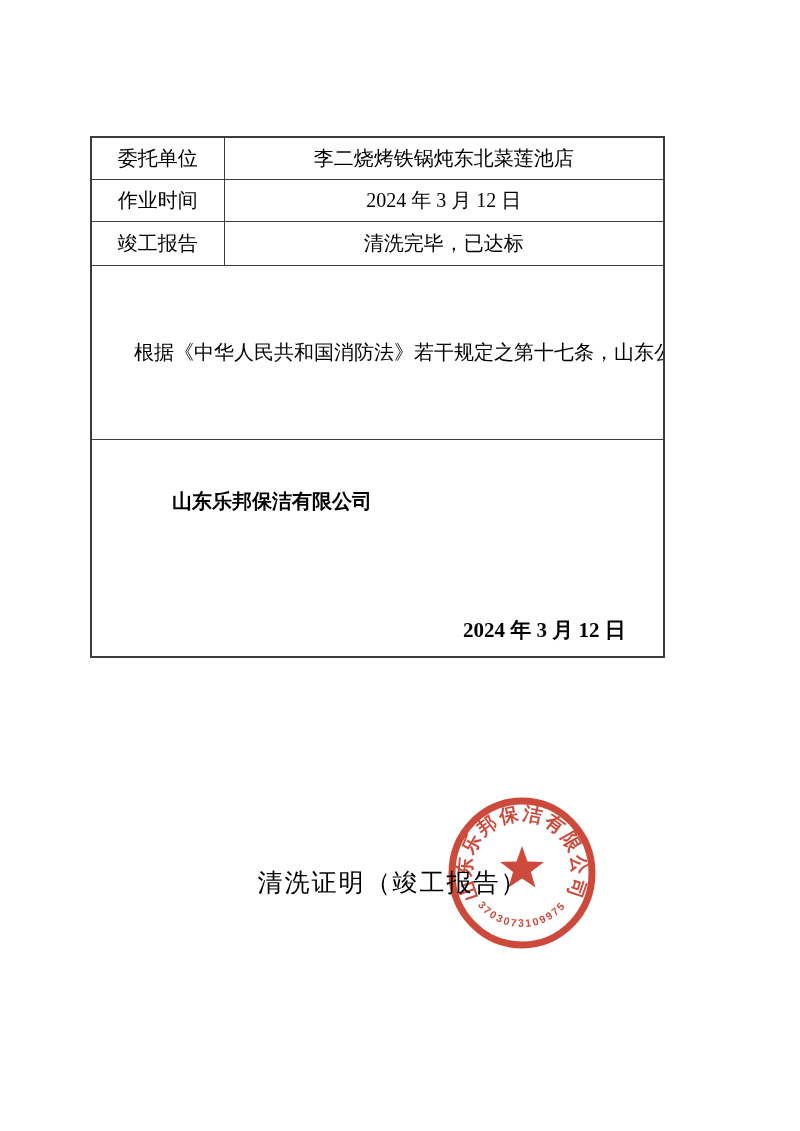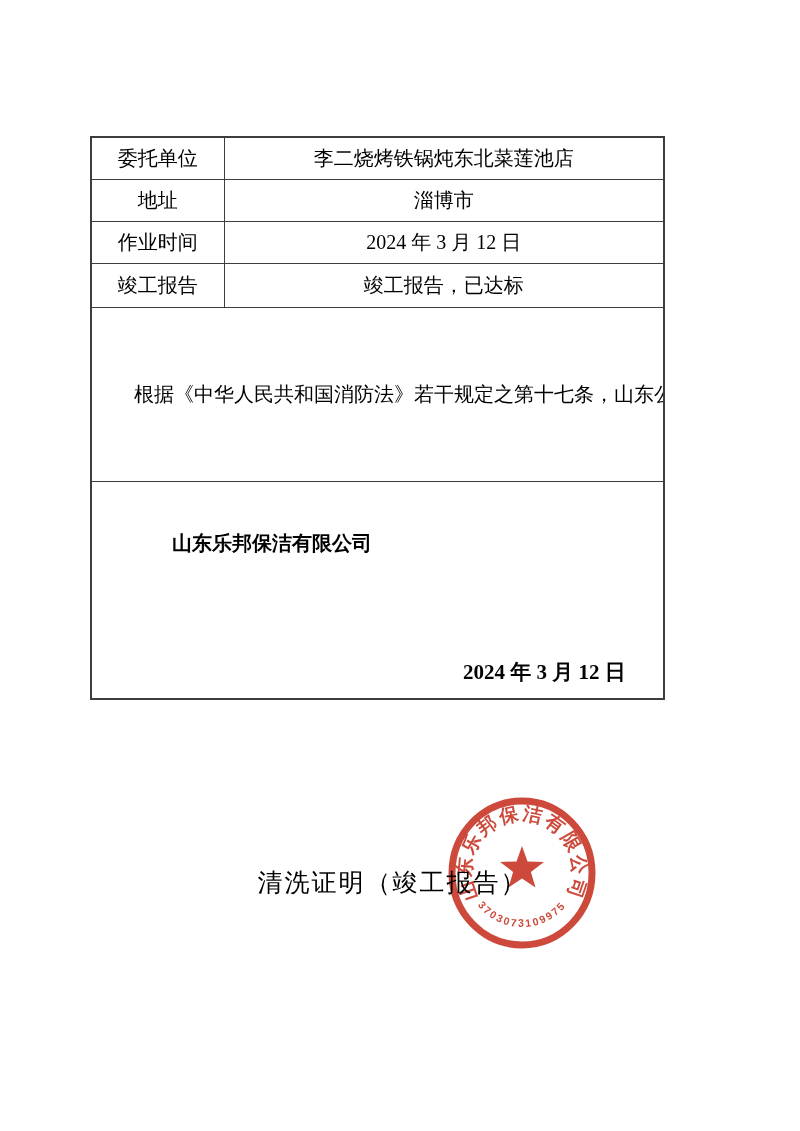--- a/index.html
+++ b/index.html
@@ -74,30 +74,26 @@
         <col style="width:145px">
         <col style="width:148px">
         <col style="width:147px">
     </colgroup>
     <tbody>
       <tr style="height:42px">
         <td>委托单位</td>
         <td colspan="3">李二烧烤铁锅炖东北菜莲池店</td>
       </tr>
       <tr style="height:42px">
-        <td>地址</td>
-        <td colspan="3">淄博市</td>
-      </tr>
-      <tr style="height:42px">
         <td>作业时间</td>
         <td colspan="3">2024 年 3 月 12 日</td>
       </tr>
       <tr style="height:44px">
         <td>竣工报告</td>
-        <td colspan="3">竣工报告，已达标</td>
+        <td colspan="3">清洗完毕，已达标</td>
       </tr>
       <tr style="height:174px">
         <td colspan="4" class="notice-cell">根据《中华人民共和国消防法》若干规定之第十七条，山东公安消防局鲁公消（防）字&lt;1998&gt;3 号&lt;关于加强餐饮场所烟道防火安全管理的通知&gt;和烟道防火管理规定，为切实加强宾馆、饭店等餐饮场所的烟道防火监督检查，特建立烟道清洗档案。以备查验。</td>
       </tr>
       <tr style="height:218px">
         <td colspan="4" class="sign-cell">
           <div class="sign-company">山东乐邦保洁有限公司</div>
           <div class="sign-date">2024 年 3 月 12 日</div>
         </td>
       </tr>

